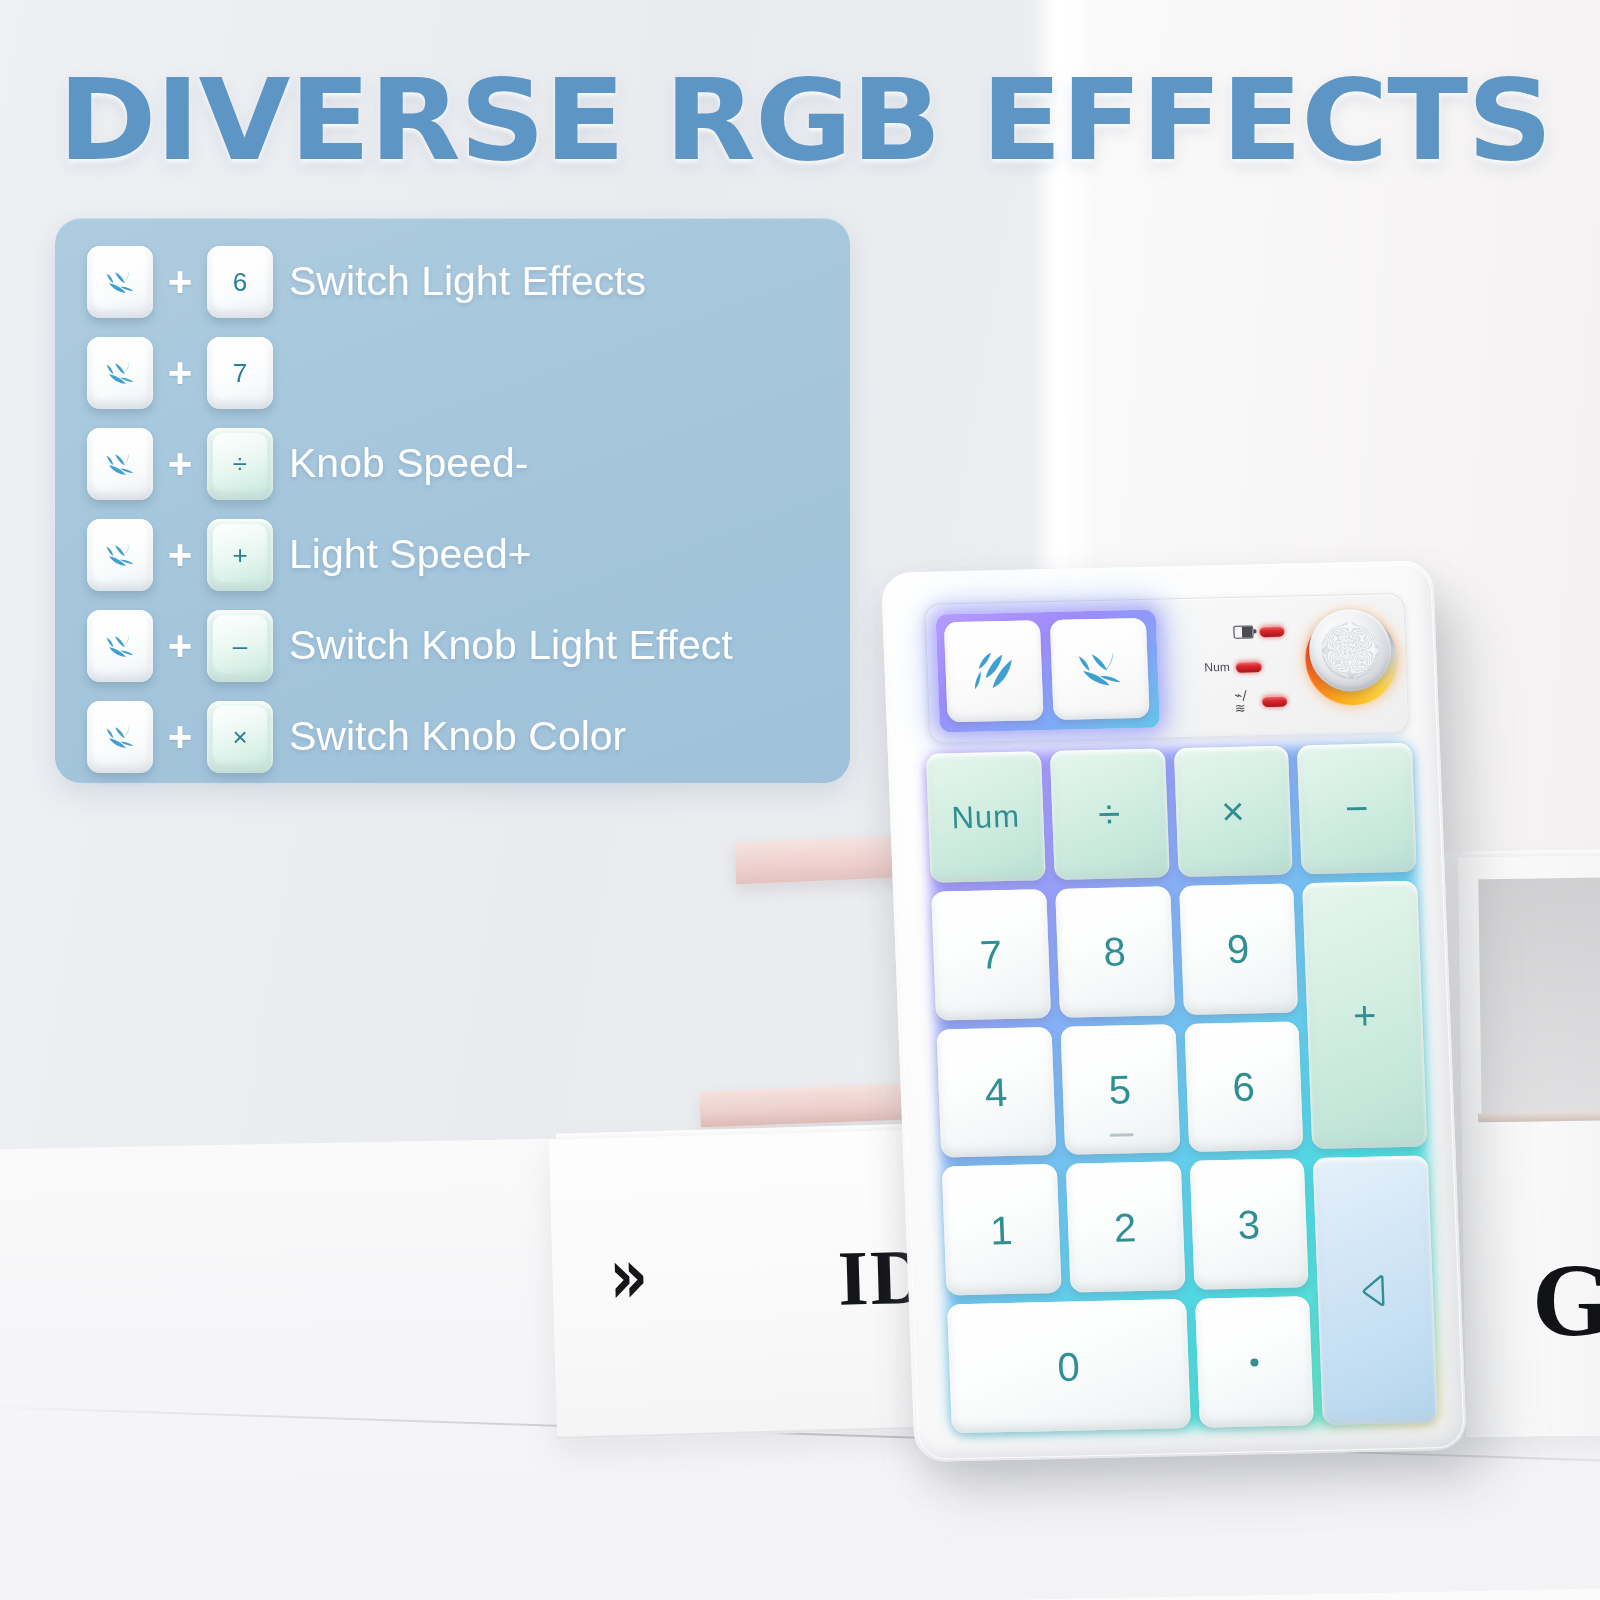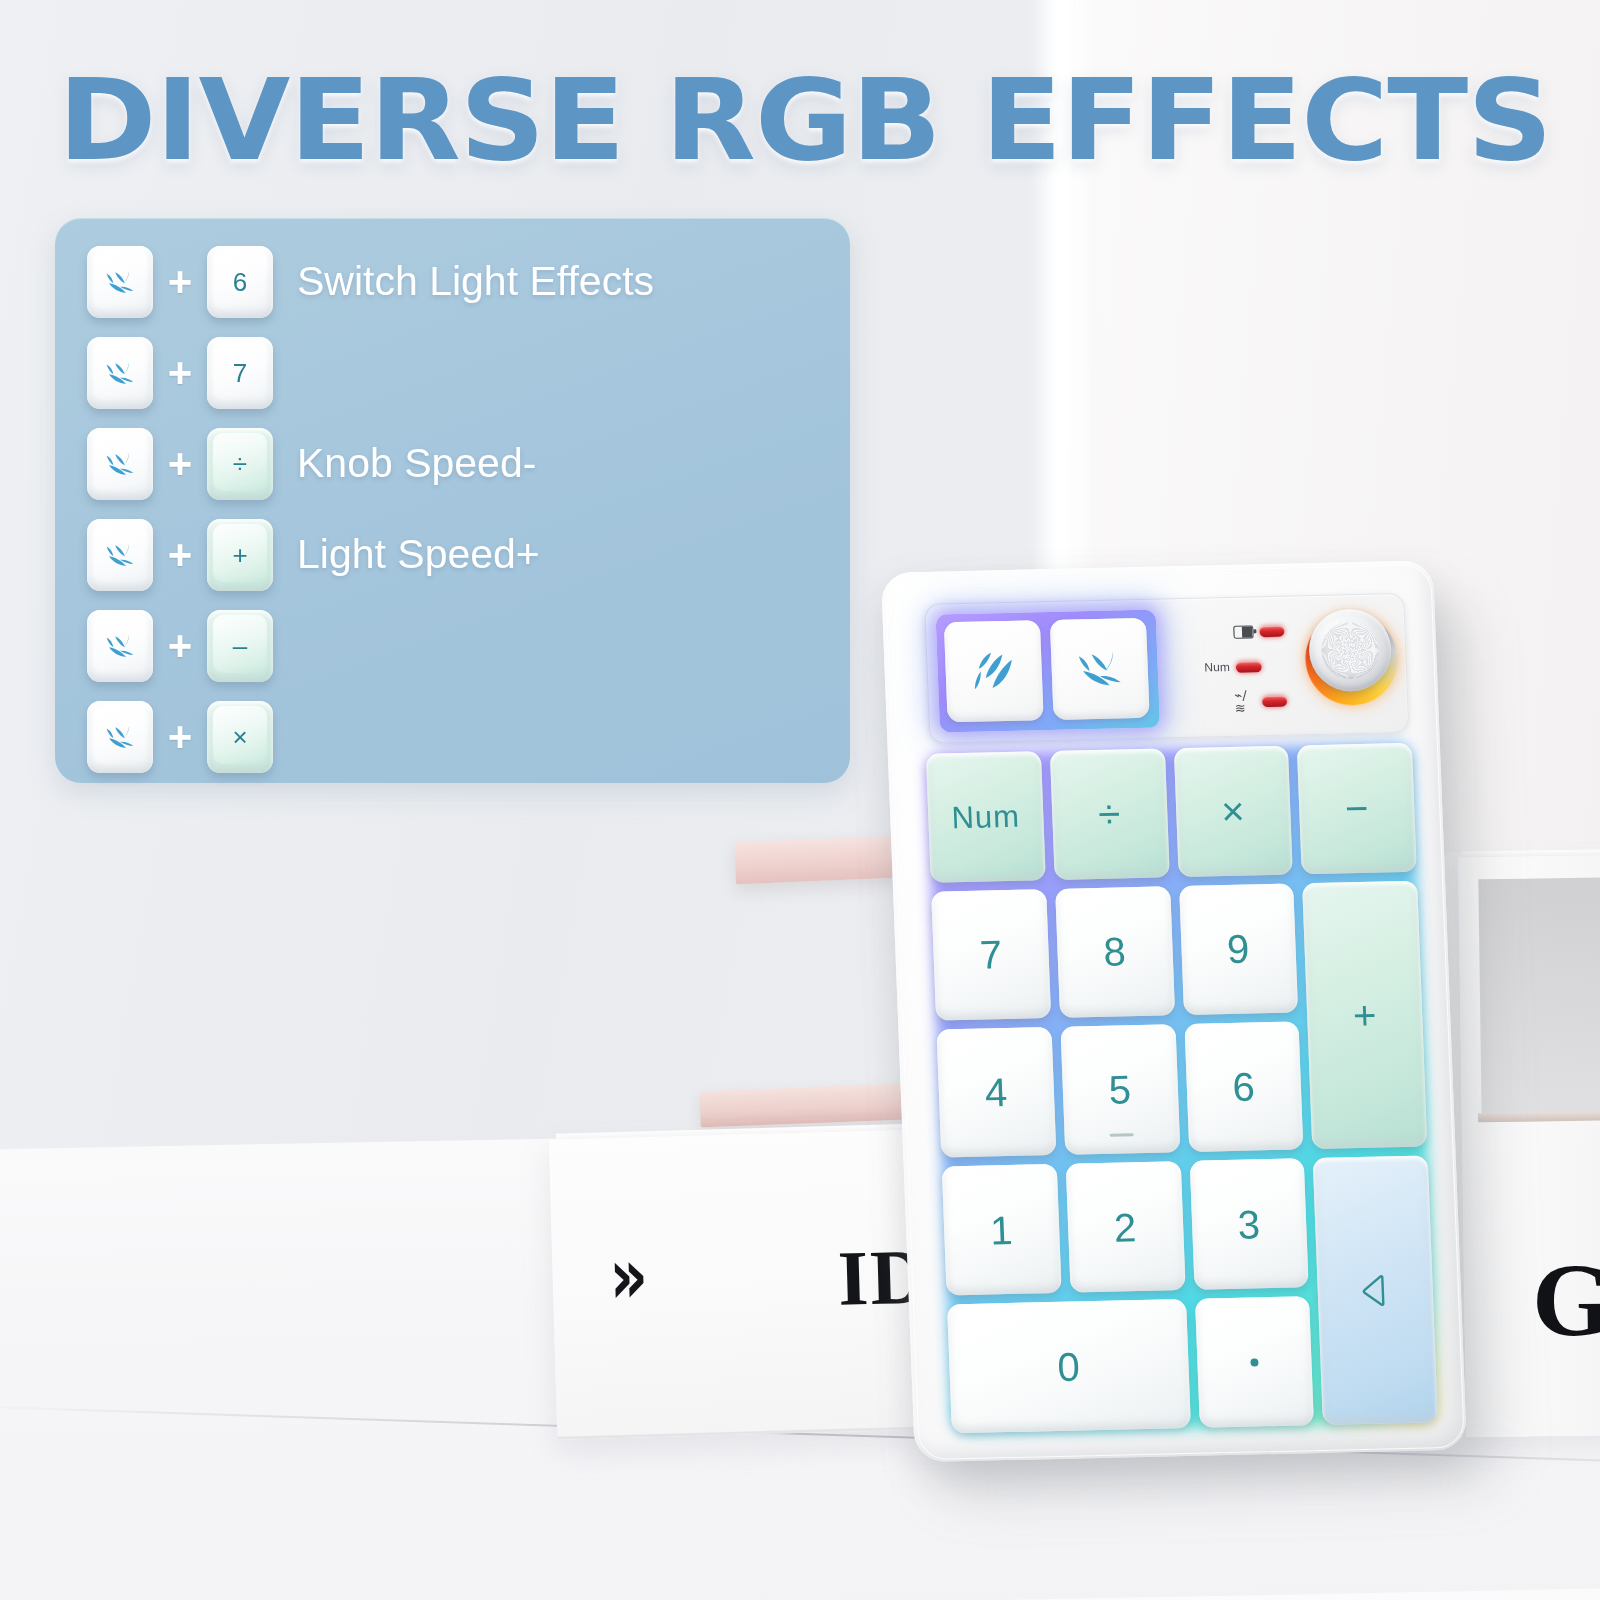--- a/index.html
+++ b/index.html
@@ -273,21 +273,21 @@
     font-family:"Liberation Sans",sans-serif;line-height:1;
   }
   .cap .leaf-svg-sm{width:40px;height:34px;position:relative;z-index:2;}
   .plus{
     width:54px;text-align:center;flex:0 0 auto;
     font-size:42px;font-weight:700;color:#ffffff;line-height:1;
     font-family:"Liberation Sans",sans-serif;
     text-shadow:0 1px 2px rgba(90,120,145,.3);
   }
   .lg-label{
-    margin-left:24px;font-size:41px;color:#ffffff;line-height:1;
+    margin-left:16px;font-size:41px;color:#ffffff;line-height:1;
     font-family:"Liberation Sans",sans-serif;font-weight:400;
     text-shadow:0 2px 4px rgba(90,120,150,.28);white-space:nowrap;
   }
 </style>
 </head>
 <body>
 
 <div id="scene">
   <div class="bg-base"></div>
   <div class="bg-wallL"></div>
@@ -521,34 +521,36 @@
               <path d="M14 30c6 9 16 15 28 16-7-8-17-14-28-16z"></path>
               <path d="M32 36c7 4 15 7 22 7-6-5-14-8-22-7z"></path>
             </g>
           </svg>
         </div>
         <div class="plus">+</div>
         <div class="cap mint">
           <span class="cap-inner"></span>
           <span class="glyph">–</span>
         </div>
+        <div class="lg-label">Switch Knob Light Effect</div>
       </div>
       <div class="lg-row">
         <div class="cap white">
           <span class="cap-inner"></span>
           <svg class="leaf-svg-sm" viewBox="0 0 64 56">
             <g fill="#3f9fd0">
               <path d="M10 14c2 7 6 13 11 16-1-7-5-13-11-16z"></path>
               <path d="M24 12c3 8 9 15 16 18-3-8-9-15-16-18z"></path>
               <path d="M47 10c-1 8-4 15-9 20 5-4 9-12 9-20z"></path>
               <path d="M14 30c6 9 16 15 28 16-7-8-17-14-28-16z"></path>
               <path d="M32 36c7 4 15 7 22 7-6-5-14-8-22-7z"></path>
             </g>
           </svg>
         </div>
         <div class="plus">+</div>
         <div class="cap mint">
           <span class="cap-inner"></span>
           <span class="glyph">×</span>
         </div>
+        <div class="lg-label">Switch Knob Color</div>
       </div>
     </div>
 </div>
 
 </body></html>

